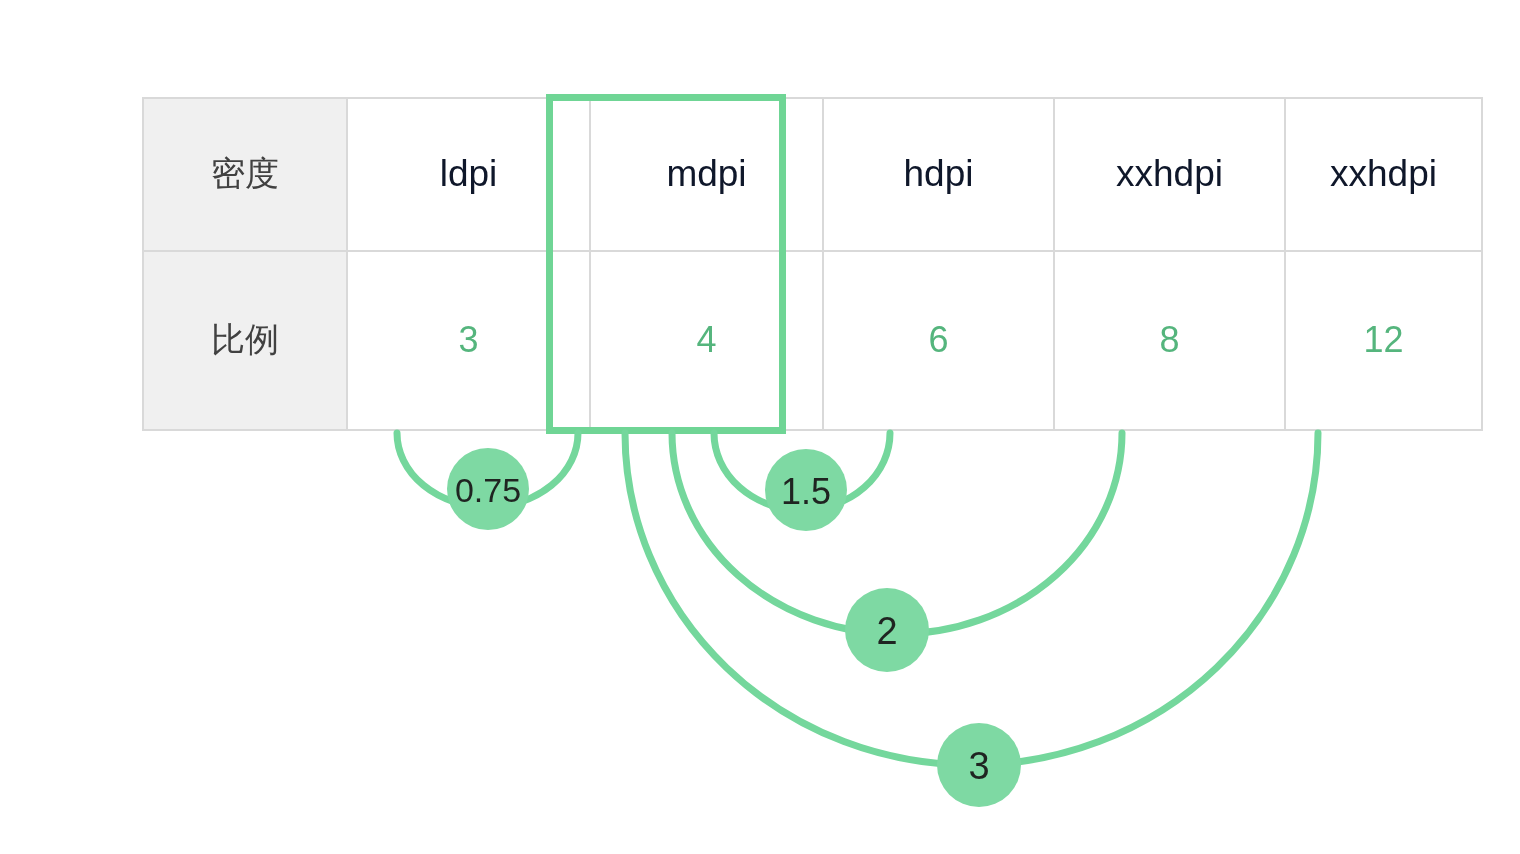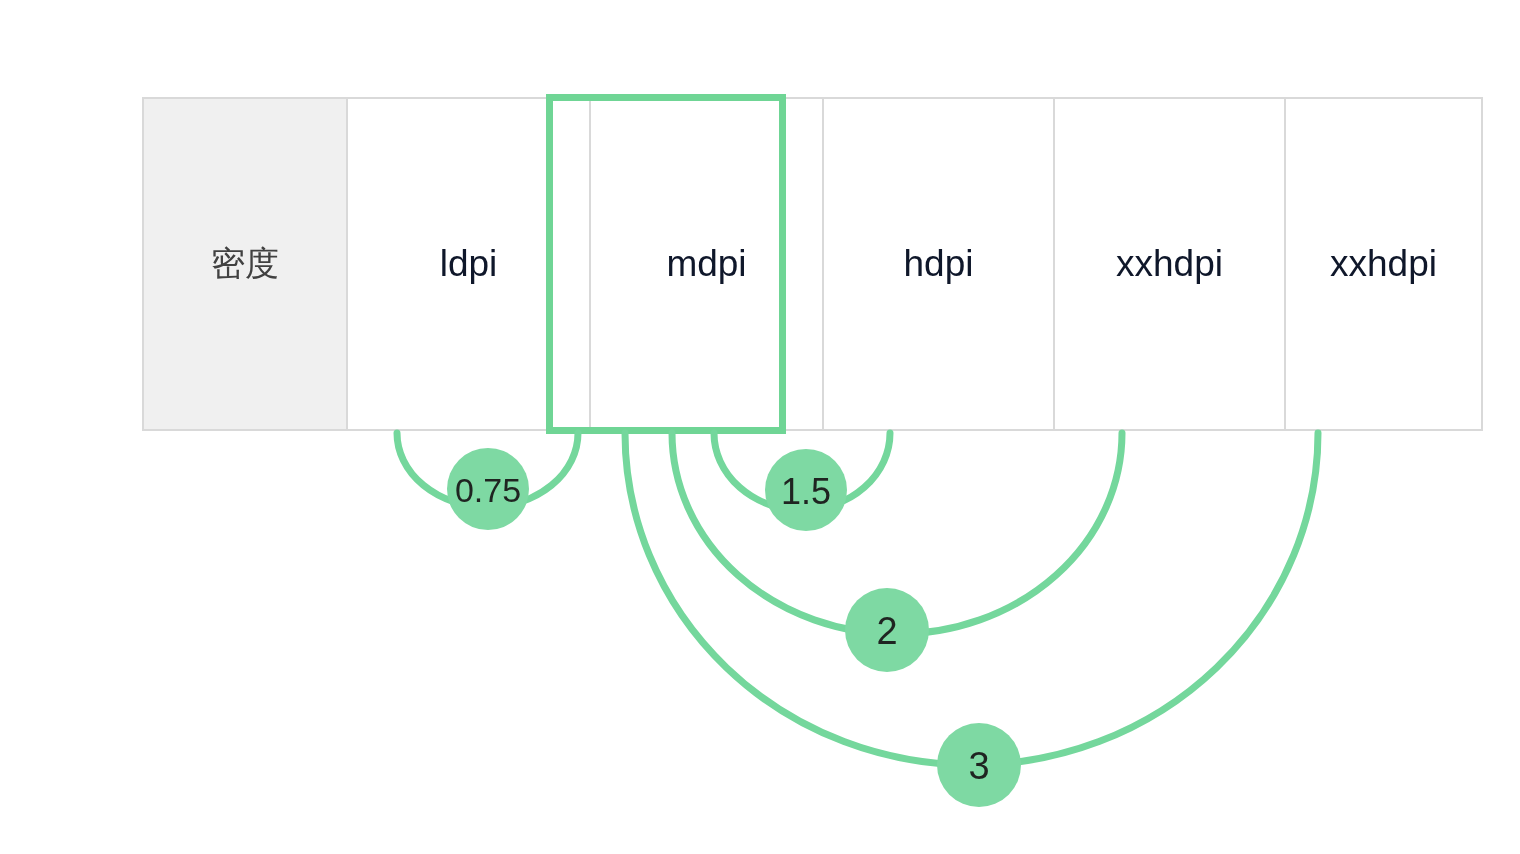--- a/index.html
+++ b/index.html
@@ -108,20 +108,28 @@
     </colgroup>
     <tbody>
       <tr class="row-density">
         <td class="rowhead">密度</td>
         <td class="density-cell">ldpi</td>
         <td class="density-cell">mdpi</td>
         <td class="density-cell">hdpi</td>
         <td class="density-cell">xxhdpi</td>
         <td class="density-cell">xxhdpi</td>
       </tr>
+      <tr class="row-ratio">
+        <td class="rowhead">比例</td>
+        <td class="ratio-cell">3</td>
+        <td class="ratio-cell">4</td>
+        <td class="ratio-cell">6</td>
+        <td class="ratio-cell">8</td>
+        <td class="ratio-cell">12</td>
+      </tr>
     </tbody>
   </table>
 
   <div class="highlight-box"></div>
 
   <svg class="arcs-overlay" viewBox="0 0 1520 854">
 
     <path class="arc-path" d="M 397 433 A 90.5 74 0 0 0 578 433"></path>
     <path class="arc-path" d="M 714 433 A 88 77 0 0 0 890 433"></path>
     <path class="arc-path" d="M 672 433 A 225 201 0 0 0 1122 433"></path>

